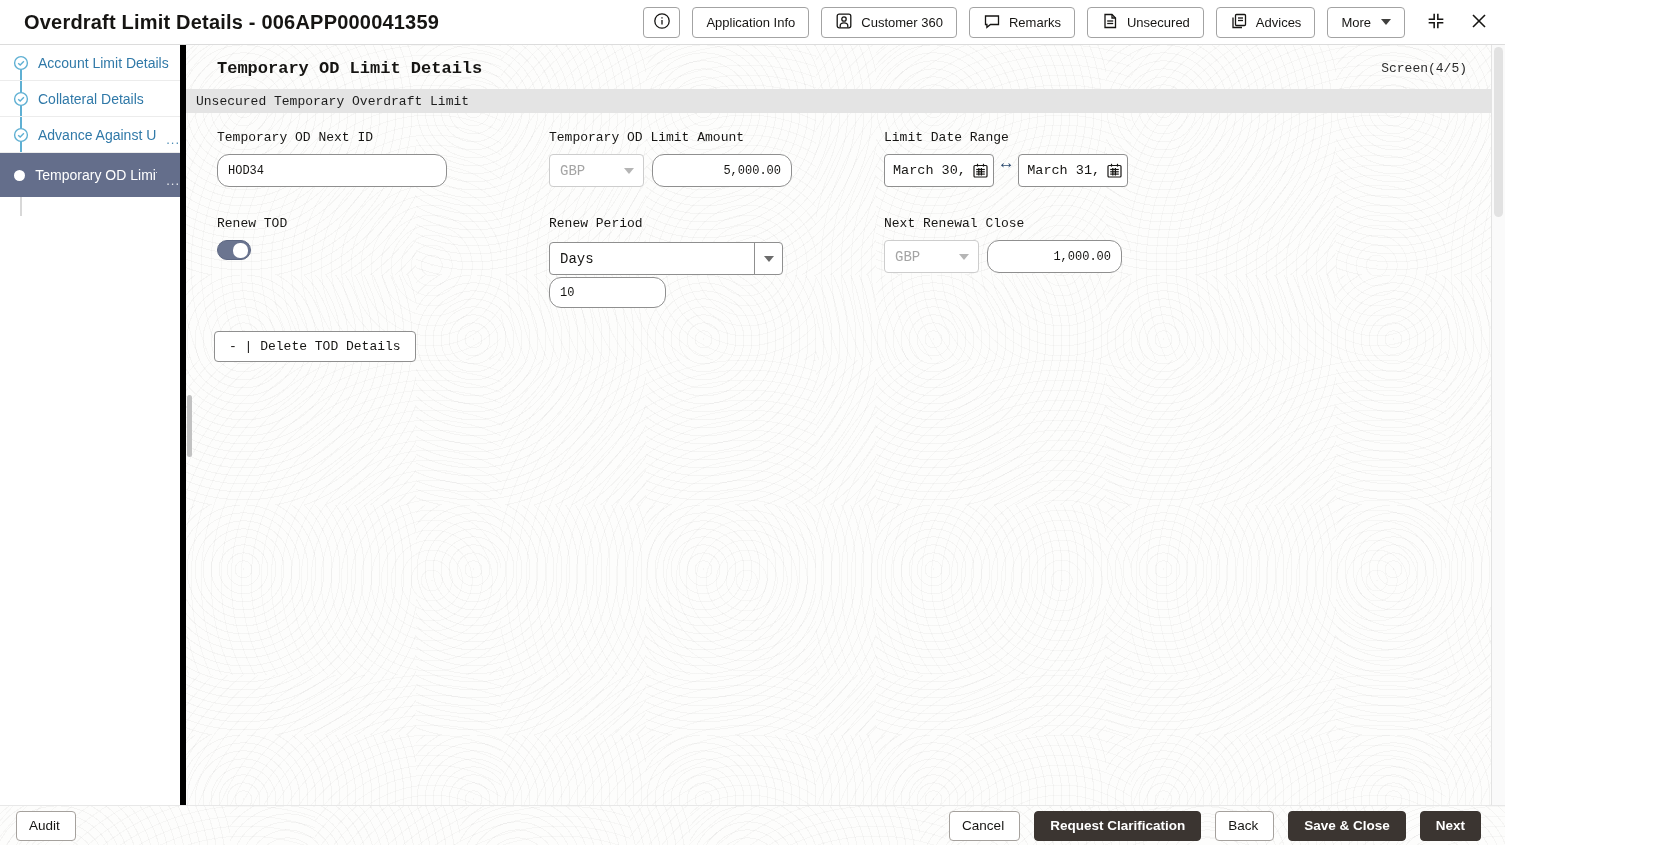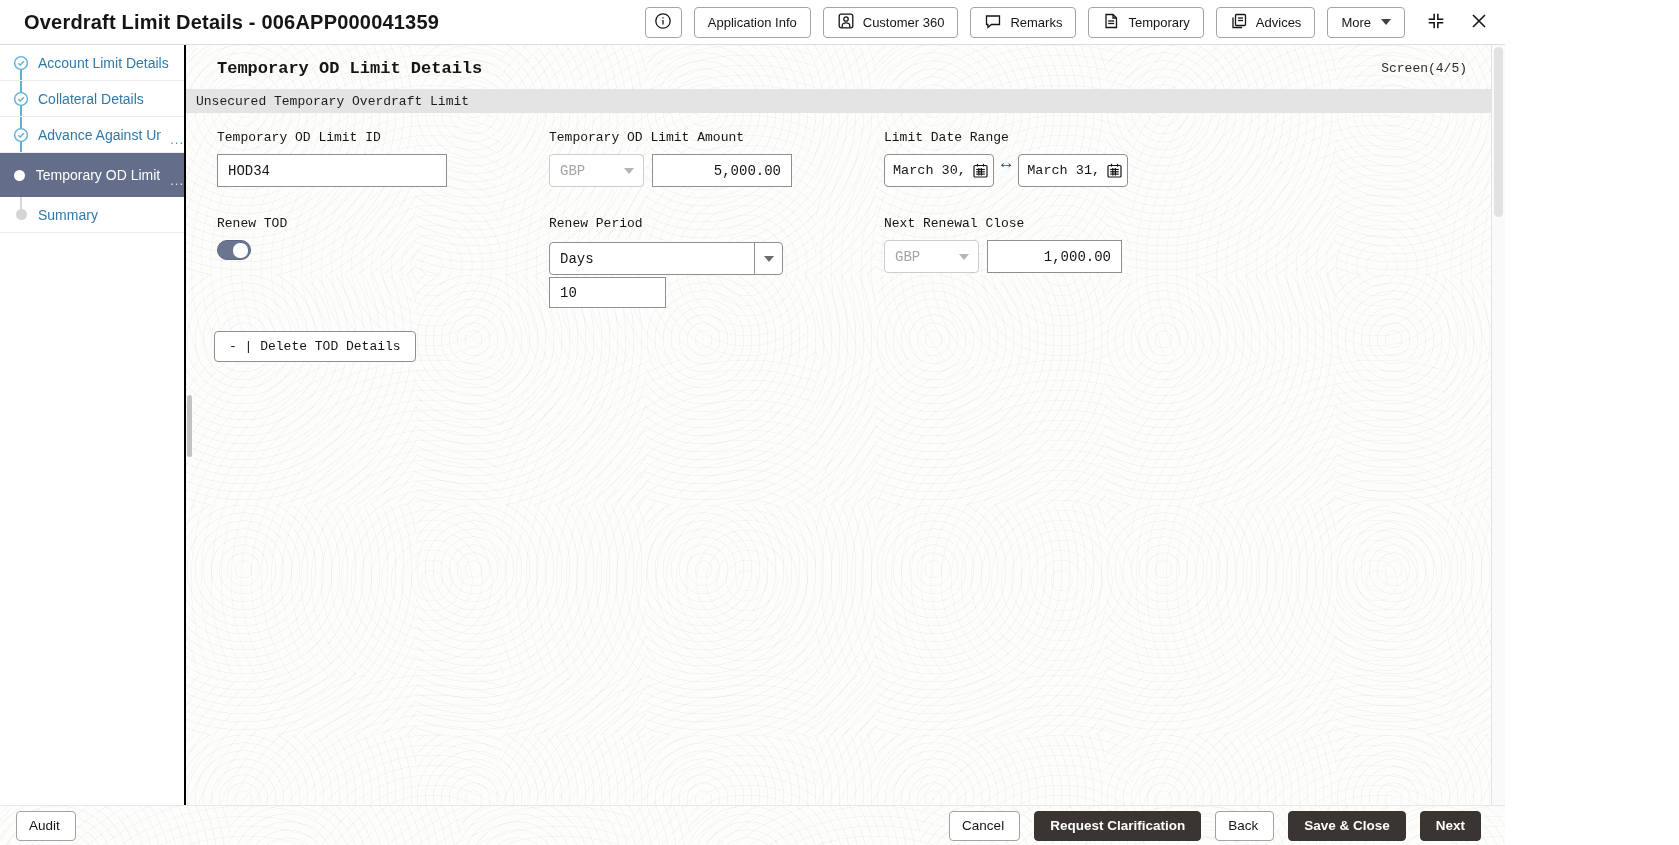--- a/index.html
+++ b/index.html
@@ -20,21 +20,21 @@
   .tb svg { flex:0 0 auto; }
   .caret-down { width:0; height:0; border-left:5px solid transparent; border-right:5px solid transparent;
                 border-top:6px solid #40403e; margin-left:2px; }
   .winbtn { background:none; border:none; cursor:pointer; padding:2px; margin-left:6px;
             display:flex; align-items:center; color:#161513; }
 
   
   .body { flex:1 1 auto; display:flex; min-height:0; position:relative; }
 
   
-  .sidebar { width:186px; flex:0 0 186px; background:#fff; border-right:2px solid #000000;
+  .sidebar { width:186px; flex:0 0 186px; background:#fff; border-right:6px solid #000000;
              position:relative; z-index:1; }
   .rail { position:absolute; left:20px; width:2px; z-index:0; }
   .rail.blue { top:18px; height:112px; background:var(--step-icon,#5fb0d3); }
   .rail.gray { top:130px; height:41px; background:#d8d8d8; }
   .step { position:relative; height:36px; display:flex; align-items:center; gap:9px;
           padding-left:13px; border-bottom:1px solid #ececec; cursor:pointer;
           color:var(--step-link,#3079a8); font-size:14px; }
   .step .stepicon { position:relative; z-index:2; width:16px; height:16px; display:flex;
                     align-items:center; justify-content:center; }
   .step-label { white-space:nowrap; overflow:hidden; max-width:138px; }
@@ -60,22 +60,22 @@
   .main-head { display:flex; align-items:center; justify-content:space-between;
                padding:14px 24px 11px 31px; }
   .main-head h2 { font-size:17px; font-weight:700; }
   .screen-ind { font-size:13px; color:#2b2b2b; }
   .section-bar { background:var(--section-bar-bg,#e4e4e4); height:24px; display:flex;
                  align-items:center; padding-left:10px; font-size:13px; color:#1d1d1d; }
 
   .form { padding:17px 24px 0 31px; display:grid; grid-template-columns:332px 335px 1fr;
           row-gap:29px; align-items:start; }
   .field-label { font-size:13px; color:#161513; margin-bottom:9px; display:block; }
-  .inp { height:33px; border:1px solid #8f8f8f; border-radius:0; background:#fff;
-         font-family:inherit; font-size:14px; color:#161513; padding:0 10px; }
+  .inp { height:33px; border:1px solid #8f8f8f; border-radius:12px; background:#fff;
+         font-family:inherit; font-size:12px; color:#161513; padding:0 10px; }
   .row-h { display:flex; align-items:flex-start; gap:8px; }
 
   .sel { display:flex; align-items:center; height:33px; border:1px solid #8f8f8f;
          border-radius:4px; background:#fff; cursor:pointer; }
   .sel .sel-text { flex:1 1 auto; padding:0 10px; font-size:14px; white-space:nowrap; }
   .sel .sel-caretbox { width:28px; align-self:stretch; display:flex; align-items:center;
                        justify-content:center; border-left:1px solid #8f8f8f; }
   .sel.plain-caret .sel-caretbox { border-left:none; }
   .sel.disabled { border-color:#cdcdcd; cursor:default; }
   .sel.disabled .sel-text { color:#a4a4a4; }
@@ -166,21 +166,21 @@
 
       <button class="tb">
         <span>
           <svg width="18" height="18" viewBox="0 0 18 18" fill="none" stroke="#161513" stroke-width="1.3">
             <path d="M4 2.5h7l3.5 3.5v9.5H4z"></path>
               <path d="M11 2.5V6h3.5"></path>
             <line x1="6.2" y1="9" x2="12.2" y2="9"></line>
               <line x1="6.2" y1="11.5" x2="12.2" y2="11.5"></line>
           </svg>
         </span>
-        <span>Temporary</span>
+        <span>Unsecured</span>
       </button>
 
       <button class="tb">
         <span>
           <svg width="18" height="18" viewBox="0 0 18 18" fill="none" stroke="#161513" stroke-width="1.3">
             <rect x="5.5" y="2.5" width="10" height="11" rx="1"></rect>
             <path d="M3 5.5v10h9"></path>
             <line x1="8" y1="6" x2="13" y2="6"></line>
               <line x1="8" y1="8.5" x2="13" y2="8.5"></line>
           </svg>
@@ -253,44 +253,38 @@
       </div>
 
       <div class="step active">
         <span class="stepicon">
             <span class="dot white"></span>
           </span>
         <span class="step-label">Temporary OD Limit De</span>
         <span class="ellipsis">...</span>
       </div>
 
-      <div class="step">
-        <span class="stepicon">
-            <span class="dot gray"></span>
-          </span>
-        <span class="step-label">Summary</span>
-      </div>
     </nav>
 
     <div class="sidebar-handle"></div>
 
     <main class="main patterned">
       <div class="main-head">
         <h2>Temporary OD Limit Details</h2>
         <span class="screen-ind">Screen(4/5)</span>
       </div>
 
       <div class="section-bar">
         <span>Unsecured Temporary Overdraft Limit</span>
       </div>
 
       <div class="form">
 
         <div class="field">
-          <label class="field-label">Temporary OD Limit ID</label>
+          <label class="field-label">Temporary OD Next ID</label>
           <input class="inp" style="width: 230px;" value="HOD34">
         </div>
 
         <div class="field">
           <label class="field-label">Temporary OD Limit Amount</label>
           <div class="row-h">
             <div class="sel plain-caret disabled" style="width:95px">
               <span class="sel-text">GBP</span>
               <span class="sel-caretbox">
                   <span class="scaret"></span>

